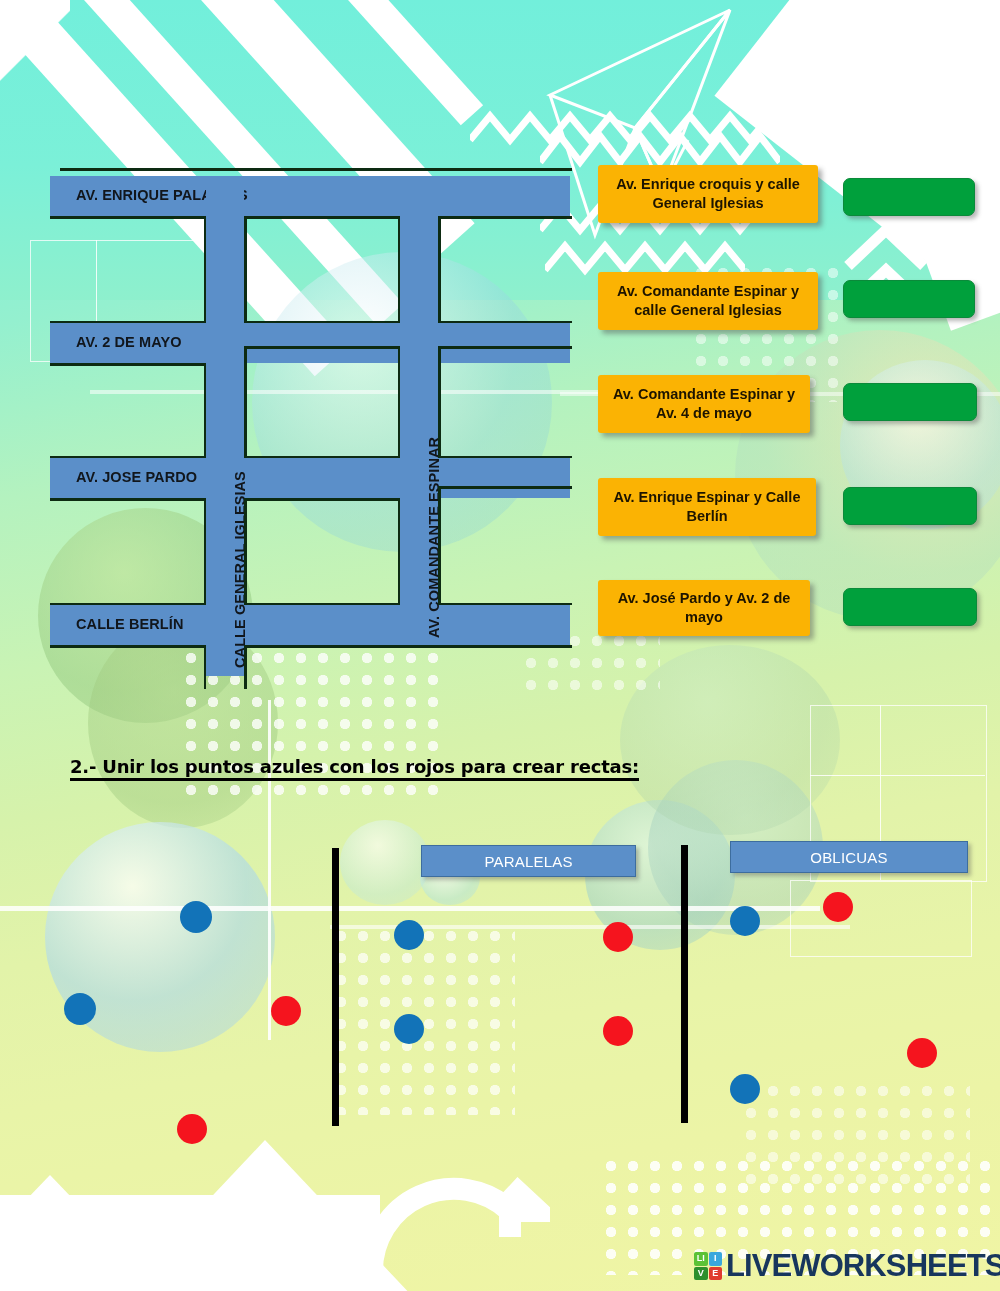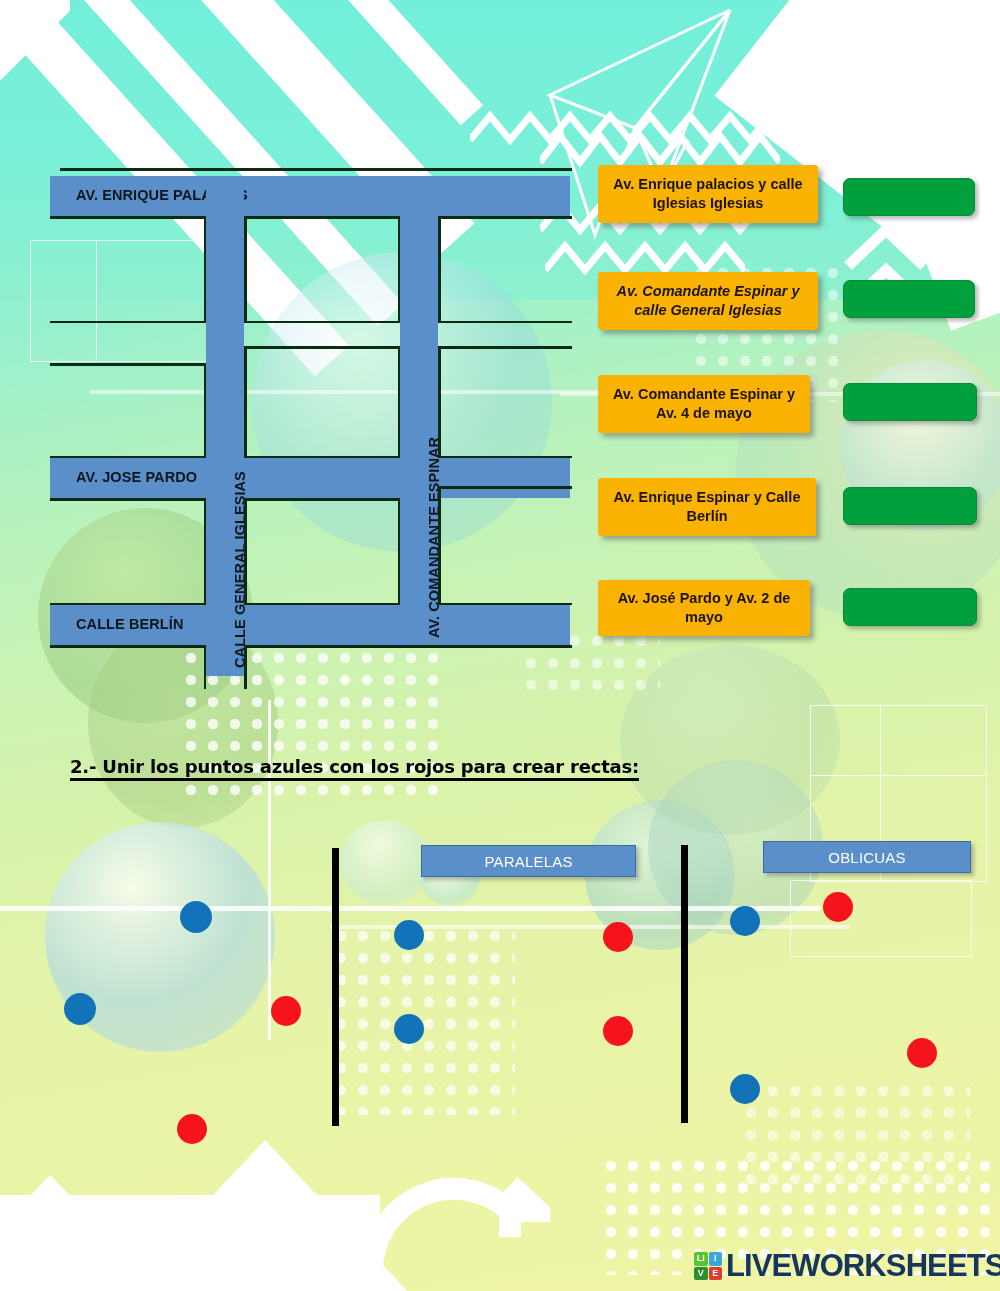--- a/index.html
+++ b/index.html
@@ -217,20 +217,23 @@
 <div id="content">
 
 
   <div id="map">
 
     <div style="position:absolute;left:10px;top:0px;width:512px;height:2.5px;background:#0d2b12;"></div>
 
     <div class="street street-h" style="top:8px;">
       <span class="stname" style="left:26px;top:11px;">AV. ENRIQUE PALACIOS</span>
     </div>
+    <div class="street street-h" style="top:155px;">
+      <span class="stname" style="left:26px;top:11px;">AV. 2 DE MAYO</span>
+    </div>
     <div class="street street-h" style="top:437px;">
       <span class="stname" style="left:26px;top:11px;">CALLE BERLÍN</span>
     </div>
     <div class="street street-h" style="top:290px;">
       <span class="stname" style="left:26px;top:11px;">AV. JOSE PARDO</span>
     </div>
 
     <div class="street street-v" style="left:156px;top:8px;height:500px;">
       <span class="stname stname-v" style="left:26px;top:492px;">CALLE GENERAL IGLESIAS</span>
     </div>
@@ -294,27 +297,27 @@
         <div class="br"></div>
     </div>
     <div class="block" style="left:194px;top:477px;width:328px;height:44px;">
       <div class="bt"></div>
         <div class="bl"></div>
     </div>
   </div>
 
   <div class="optrow" style="left:598px;top:165px;">
     <div class="optbox" style="left:0;top:0;width:220px;height:58px;">
-      <span>Av. Enrique palacios y calle Iglesias Iglesias</span>
+      <span>Av. Enrique croquis y calle General Iglesias</span>
     </div>
     <div class="ansbox" style="left:245px;top:13px;width:130px;height:36px;"></div>
   </div>
 
   <div class="optrow" style="left:598px;top:272px;">
-    <div class="optbox" style="left:0;top:0;width:220px;height:58px;font-style:italic;">
+    <div class="optbox" style="left:0;top:0;width:220px;height:58px;">
       <span>Av. Comandante Espinar y calle General Iglesias</span>
     </div>
     <div class="ansbox" style="left:245px;top:8px;width:130px;height:36px;"></div>
   </div>
 
   <div class="optrow" style="left:598px;top:375px;">
     <div class="optbox" style="left:0;top:0;width:212px;height:58px;">
       <span>Av. Comandante Espinar y Av. 4 de mayo</span>
     </div>
     <div class="ansbox" style="left:245px;top:8px;width:132px;height:36px;"></div>
@@ -334,21 +337,21 @@
     <div class="ansbox" style="left:245px;top:8px;width:132px;height:36px;"></div>
   </div>
 
   <div class="qheading" style="left:70px;top:753px;width:700px;font-size:18px;">
     <span class="u">2.- Unir los puntos azules con los rojos para crear rectas:</span>
   </div>
 
   <div class="cathead" style="left:421px;top:845px;width:215px;height:32px;">
     <span>PARALELAS</span>
   </div>
-  <div class="cathead" style="left:763px;top:841px;width:208px;height:32px;">
+  <div class="cathead" style="left:730px;top:841px;width:238px;height:32px;">
     <span>OBLICUAS</span>
   </div>
 
   <div class="divider" style="left:332px;top:848px;height:278px;"></div>
   <div class="divider" style="left:681px;top:845px;height:278px;"></div>
 
   <div id="dots-layer" style="position:absolute;inset:0;">
       <div class="dot dot-blue" style="left: 180px; top: 901px; width: 32px; height: 32px;"></div>
       <div class="dot dot-blue" style="left: 64px; top: 993px; width: 32px; height: 32px;"></div>
       <div class="dot dot-red" style="left: 271px; top: 996px; width: 30px; height: 30px;"></div>

